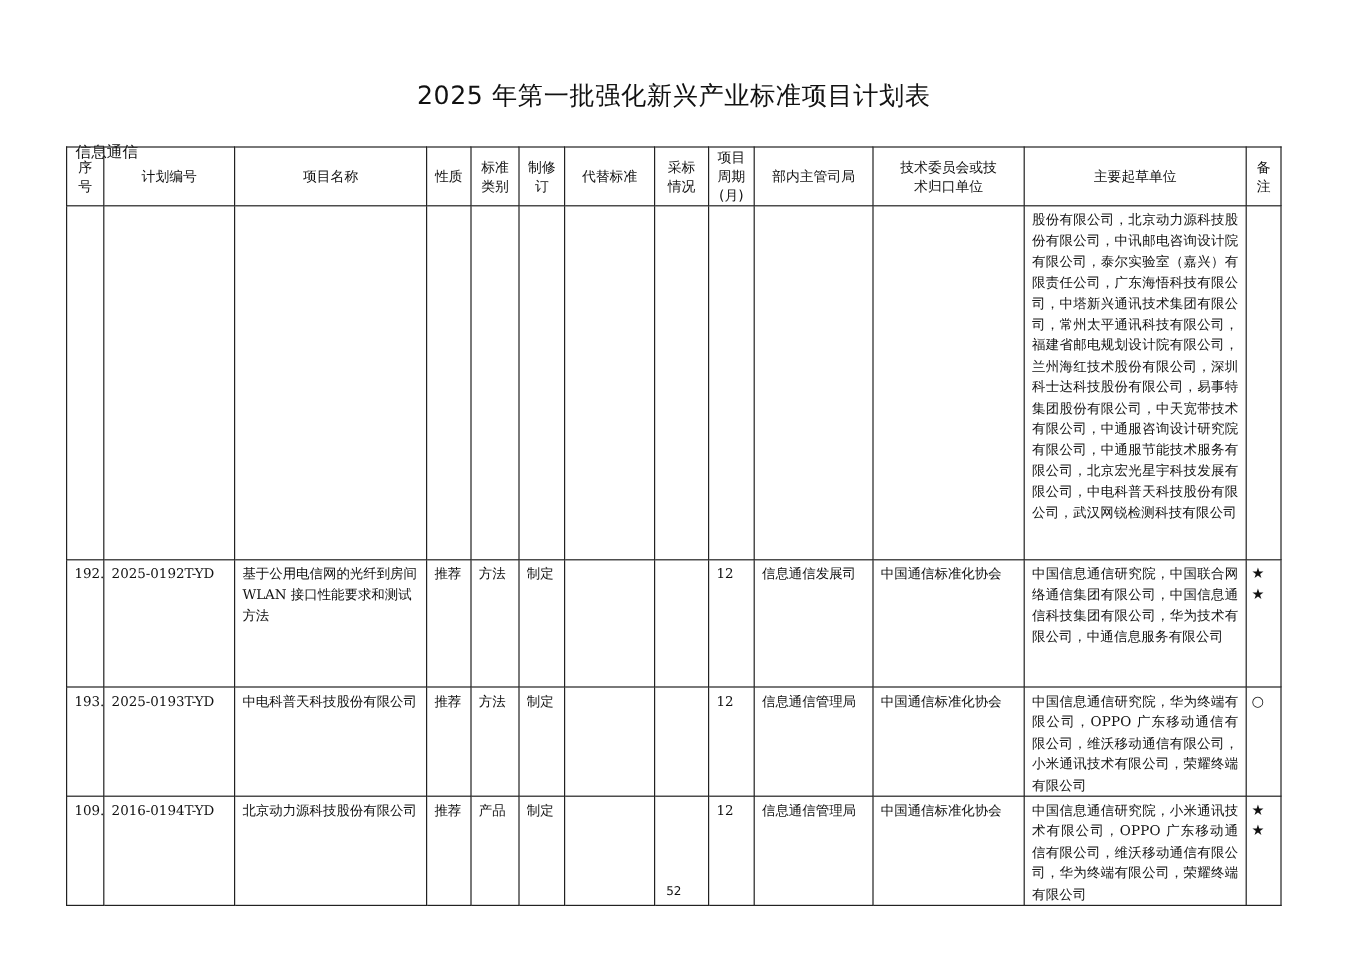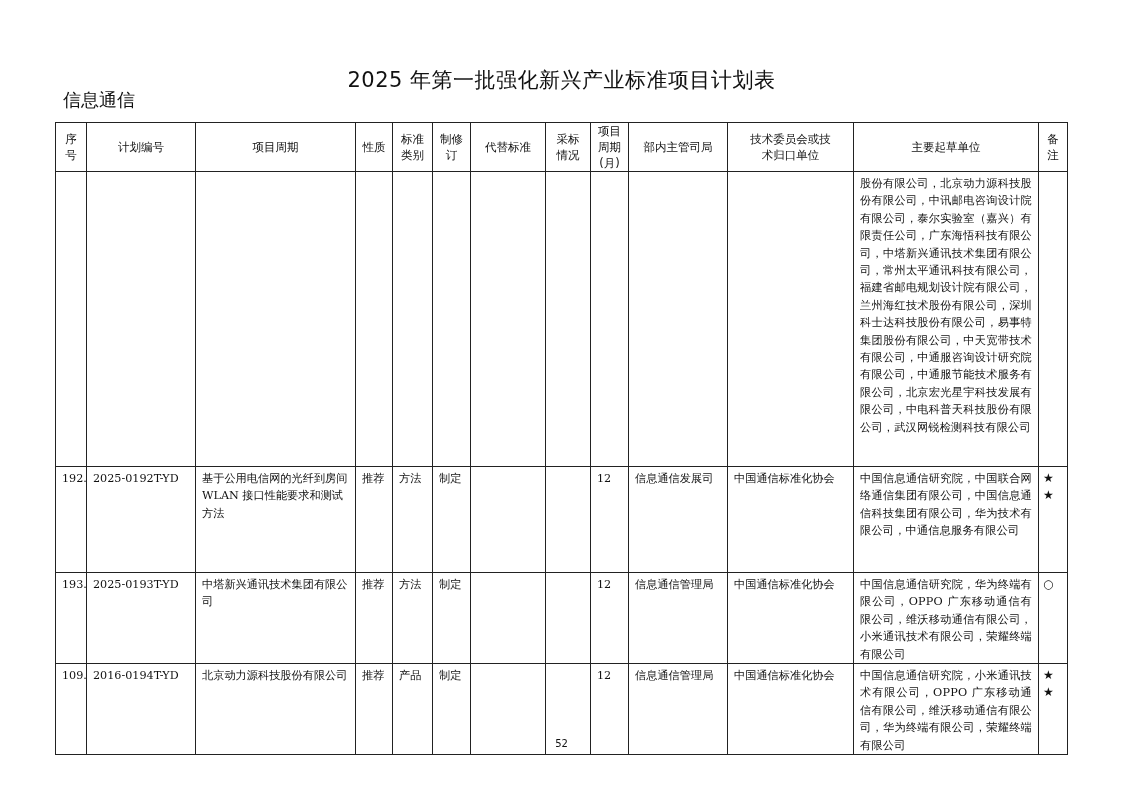--- a/index.html
+++ b/index.html
@@ -1,21 +1,21 @@
 <!DOCTYPE html>
 <html><head>
 <meta charset="utf-8">
 <style>
   html, body { margin: 0; padding: 0; background: #ffffff; }
   body { width: 1123px; height: 794px; position: relative; overflow: hidden;
          font-family: "DejaVu Serif", "Liberation Serif", serif; color: #111; }
   .title { position: absolute; top: 66px; left: 0; width: 1123px; text-align: center;
            font-family: "DejaVu Sans", "Liberation Sans", sans-serif; font-size: 21px; letter-spacing: 0.5px; }
-  .section { position: absolute; top: 88px; left: 63px;
-             font-family: "DejaVu Sans", "Liberation Sans", sans-serif; font-size: 18px; }
+  .section { position: absolute; top: 118px; left: 63px;
+             font-family: "DejaVu Sans", "Liberation Sans", sans-serif; font-size: 13px; }
   table { position: absolute; top: 122px; left: 55px; border-collapse: collapse; table-layout: fixed;
           width: 1012px; }
   td, th { border: 1.3px solid #222; padding: 0; vertical-align: top; font-weight: normal;
            font-size: 11.2px; line-height: 17.4px; }
   th { font-family: "DejaVu Sans", "Liberation Sans", sans-serif; vertical-align: middle; text-align: center;
        font-size: 11.5px; line-height: 16px; height: 46px; }
   td { padding: 3px 4px 0 6px; }
   td.num { padding-left: 6px; padding-right: 1px; }
   td.drafters { text-align: justify; padding-left: 6px; padding-right: 6px; letter-spacing: 0.2px; }
   td.note { text-align: left; padding-left: 4px; line-height: 17px; font-size: 12px; }
@@ -42,21 +42,21 @@
     <col style="width:38px">
       <col style="width:99px">
       <col style="width:126px">
       <col style="width:185px">
     <col style="width:29px">
   </colgroup>
   <thead>
     <tr>
       <th style="padding:0 8px;">序号</th>
       <th>计划编号</th>
-      <th>项目周期</th>
+      <th>项目名称</th>
       <th>性质</th>
       <th style="padding:0 6px;">标准类别</th>
       <th style="padding:0 6px;">制修订</th>
       <th>代替标准</th>
       <th style="padding:0 8px;">采标情况</th>
       <th style="padding:0 5px;">项目周期(月)</th>
       <th>部内主管司局</th>
       <th style="padding:0 20px;">技术委员会或技术归口单位</th>
       <th>主要起草单位</th>
       <th style="padding:0 7px;">备注</th>
@@ -94,21 +94,21 @@
       <td class="drafters">中国信息通信研究院，中国联合网络通信集团有限公司，中国信息通信科技集团有限公司，华为技术有限公司，中通信息服务有限公司</td>
       <td class="note">
         <span class="note-line">★</span>
         <span class="note-line">★</span>
       </td>
     </tr>
 
     <tr style="height:87px;">
       <td class="num">193.</td>
       <td>2025-0193T-YD</td>
-      <td>中塔新兴通讯技术集团有限公司</td>
+      <td>中电科普天科技股份有限公司</td>
       <td>推荐</td>
       <td>方法</td>
       <td>制定</td>
       <td></td>
       <td></td>
       <td>12</td>
       <td>信息通信管理局</td>
       <td>中国通信标准化协会</td>
       <td class="drafters">中国信息通信研究院，华为终端有限公司，OPPO 广东移动通信有限公司，维沃移动通信有限公司，小米通讯技术有限公司，荣耀终端有限公司</td>
       <td class="note">

